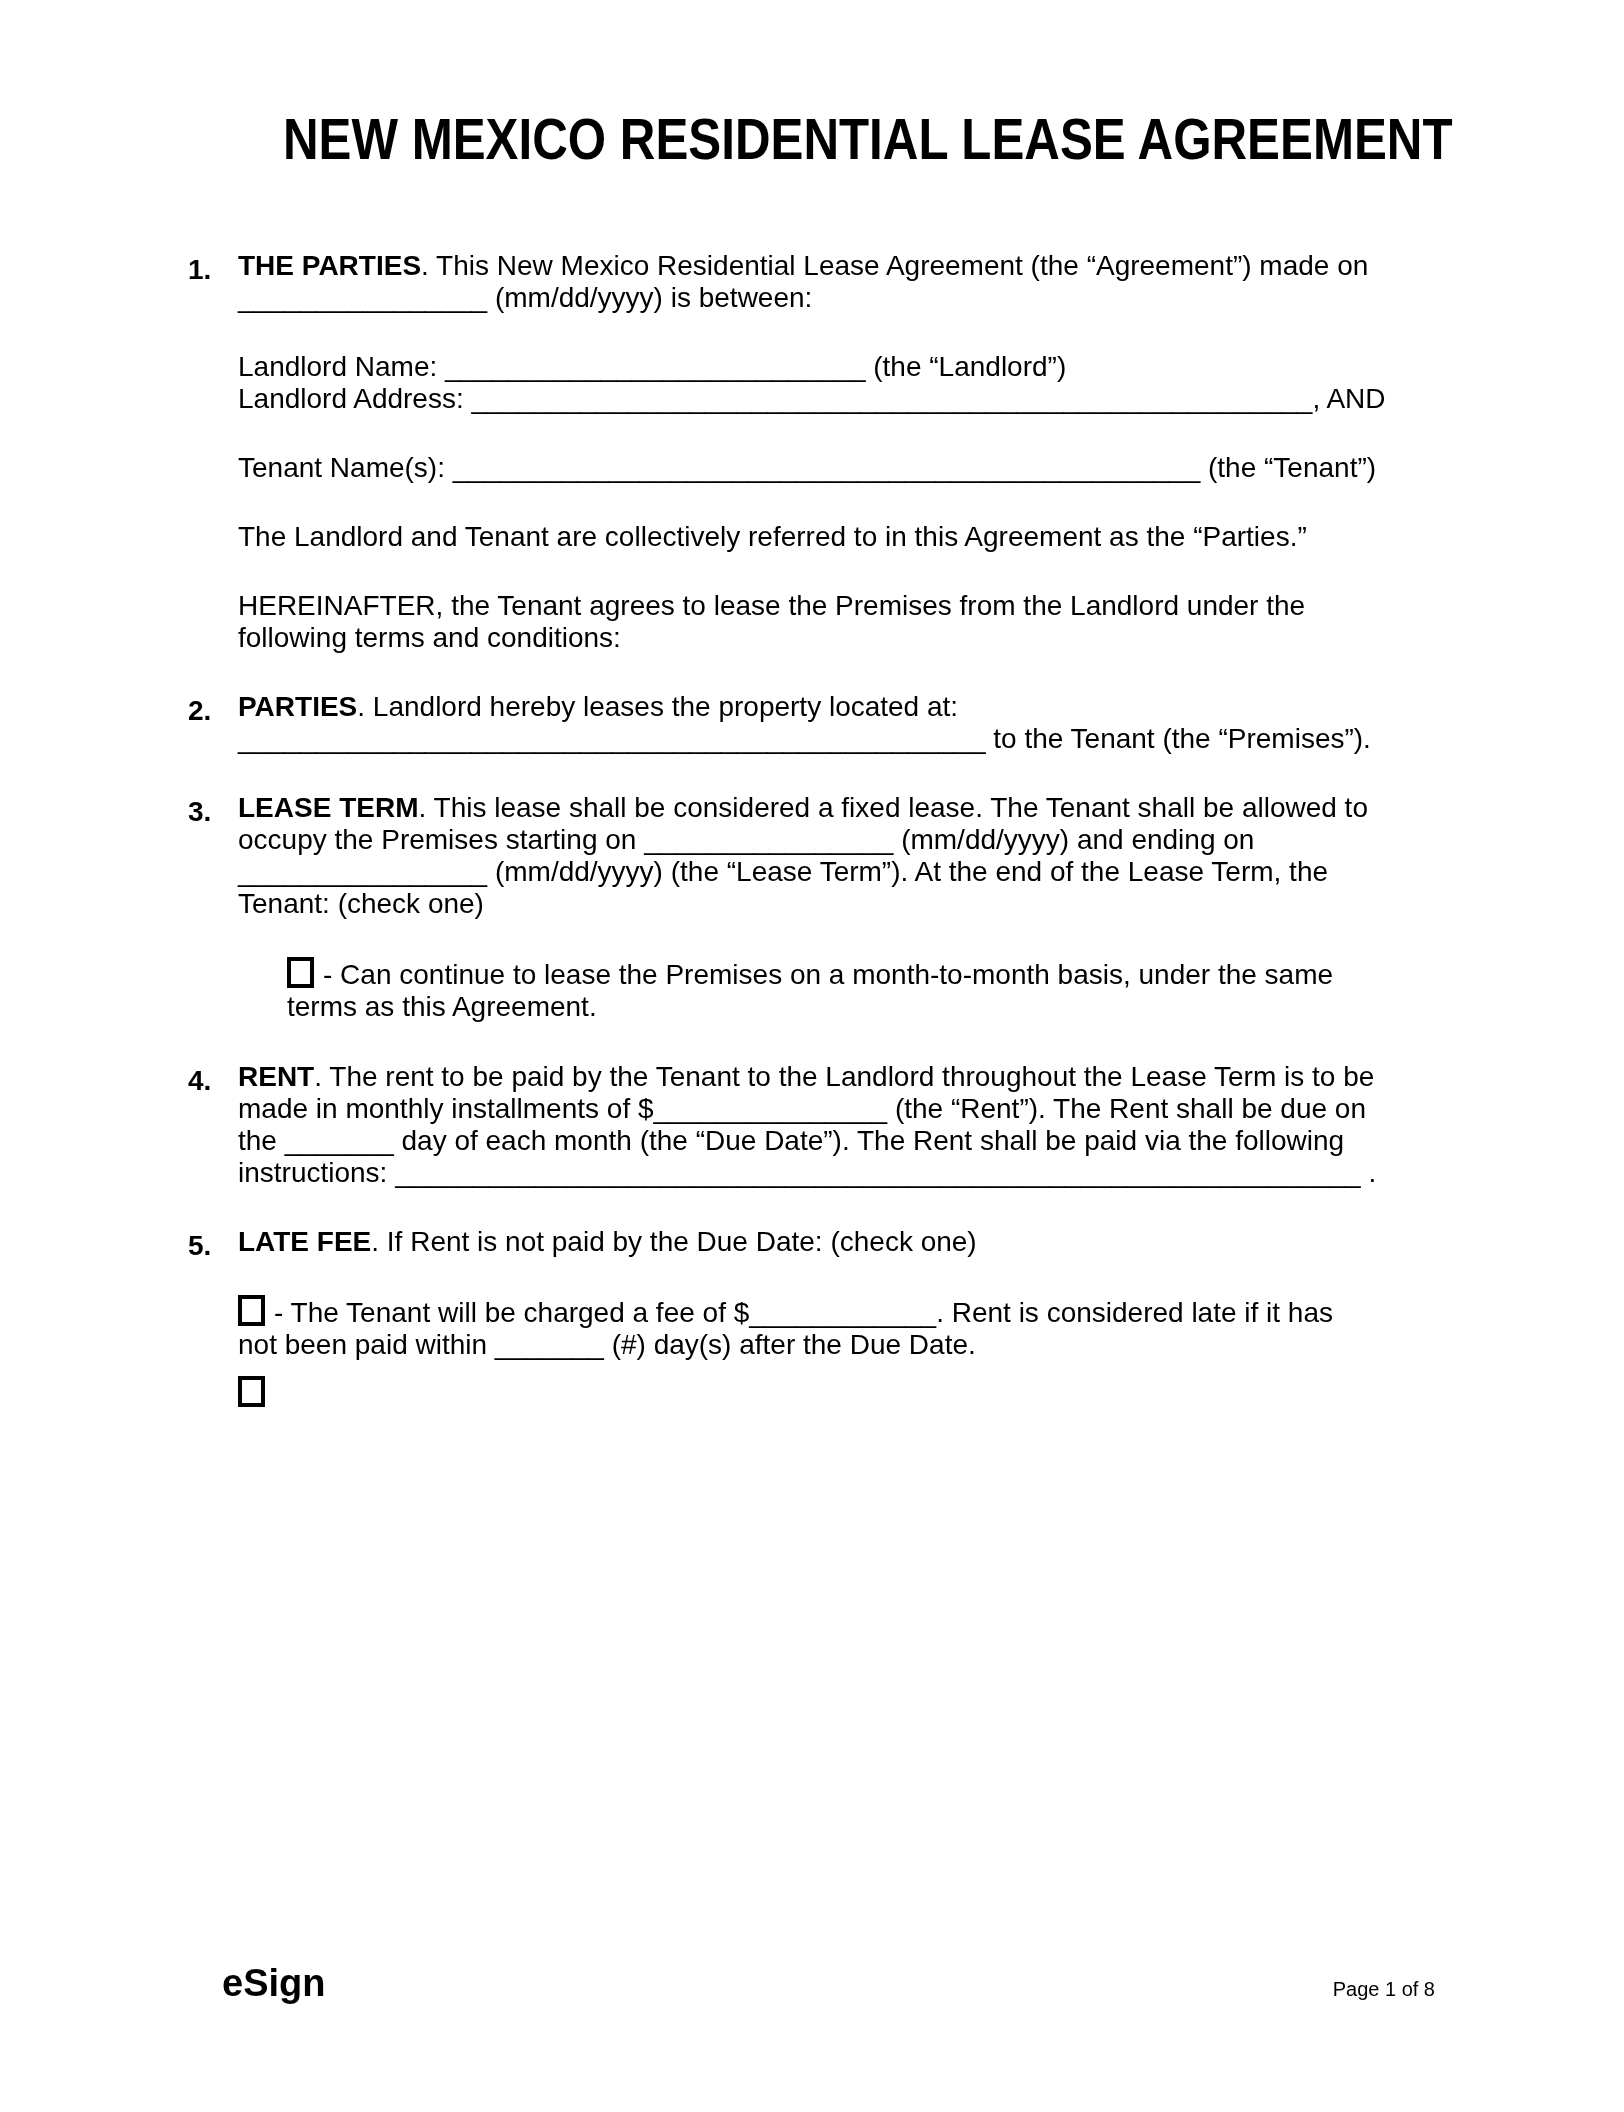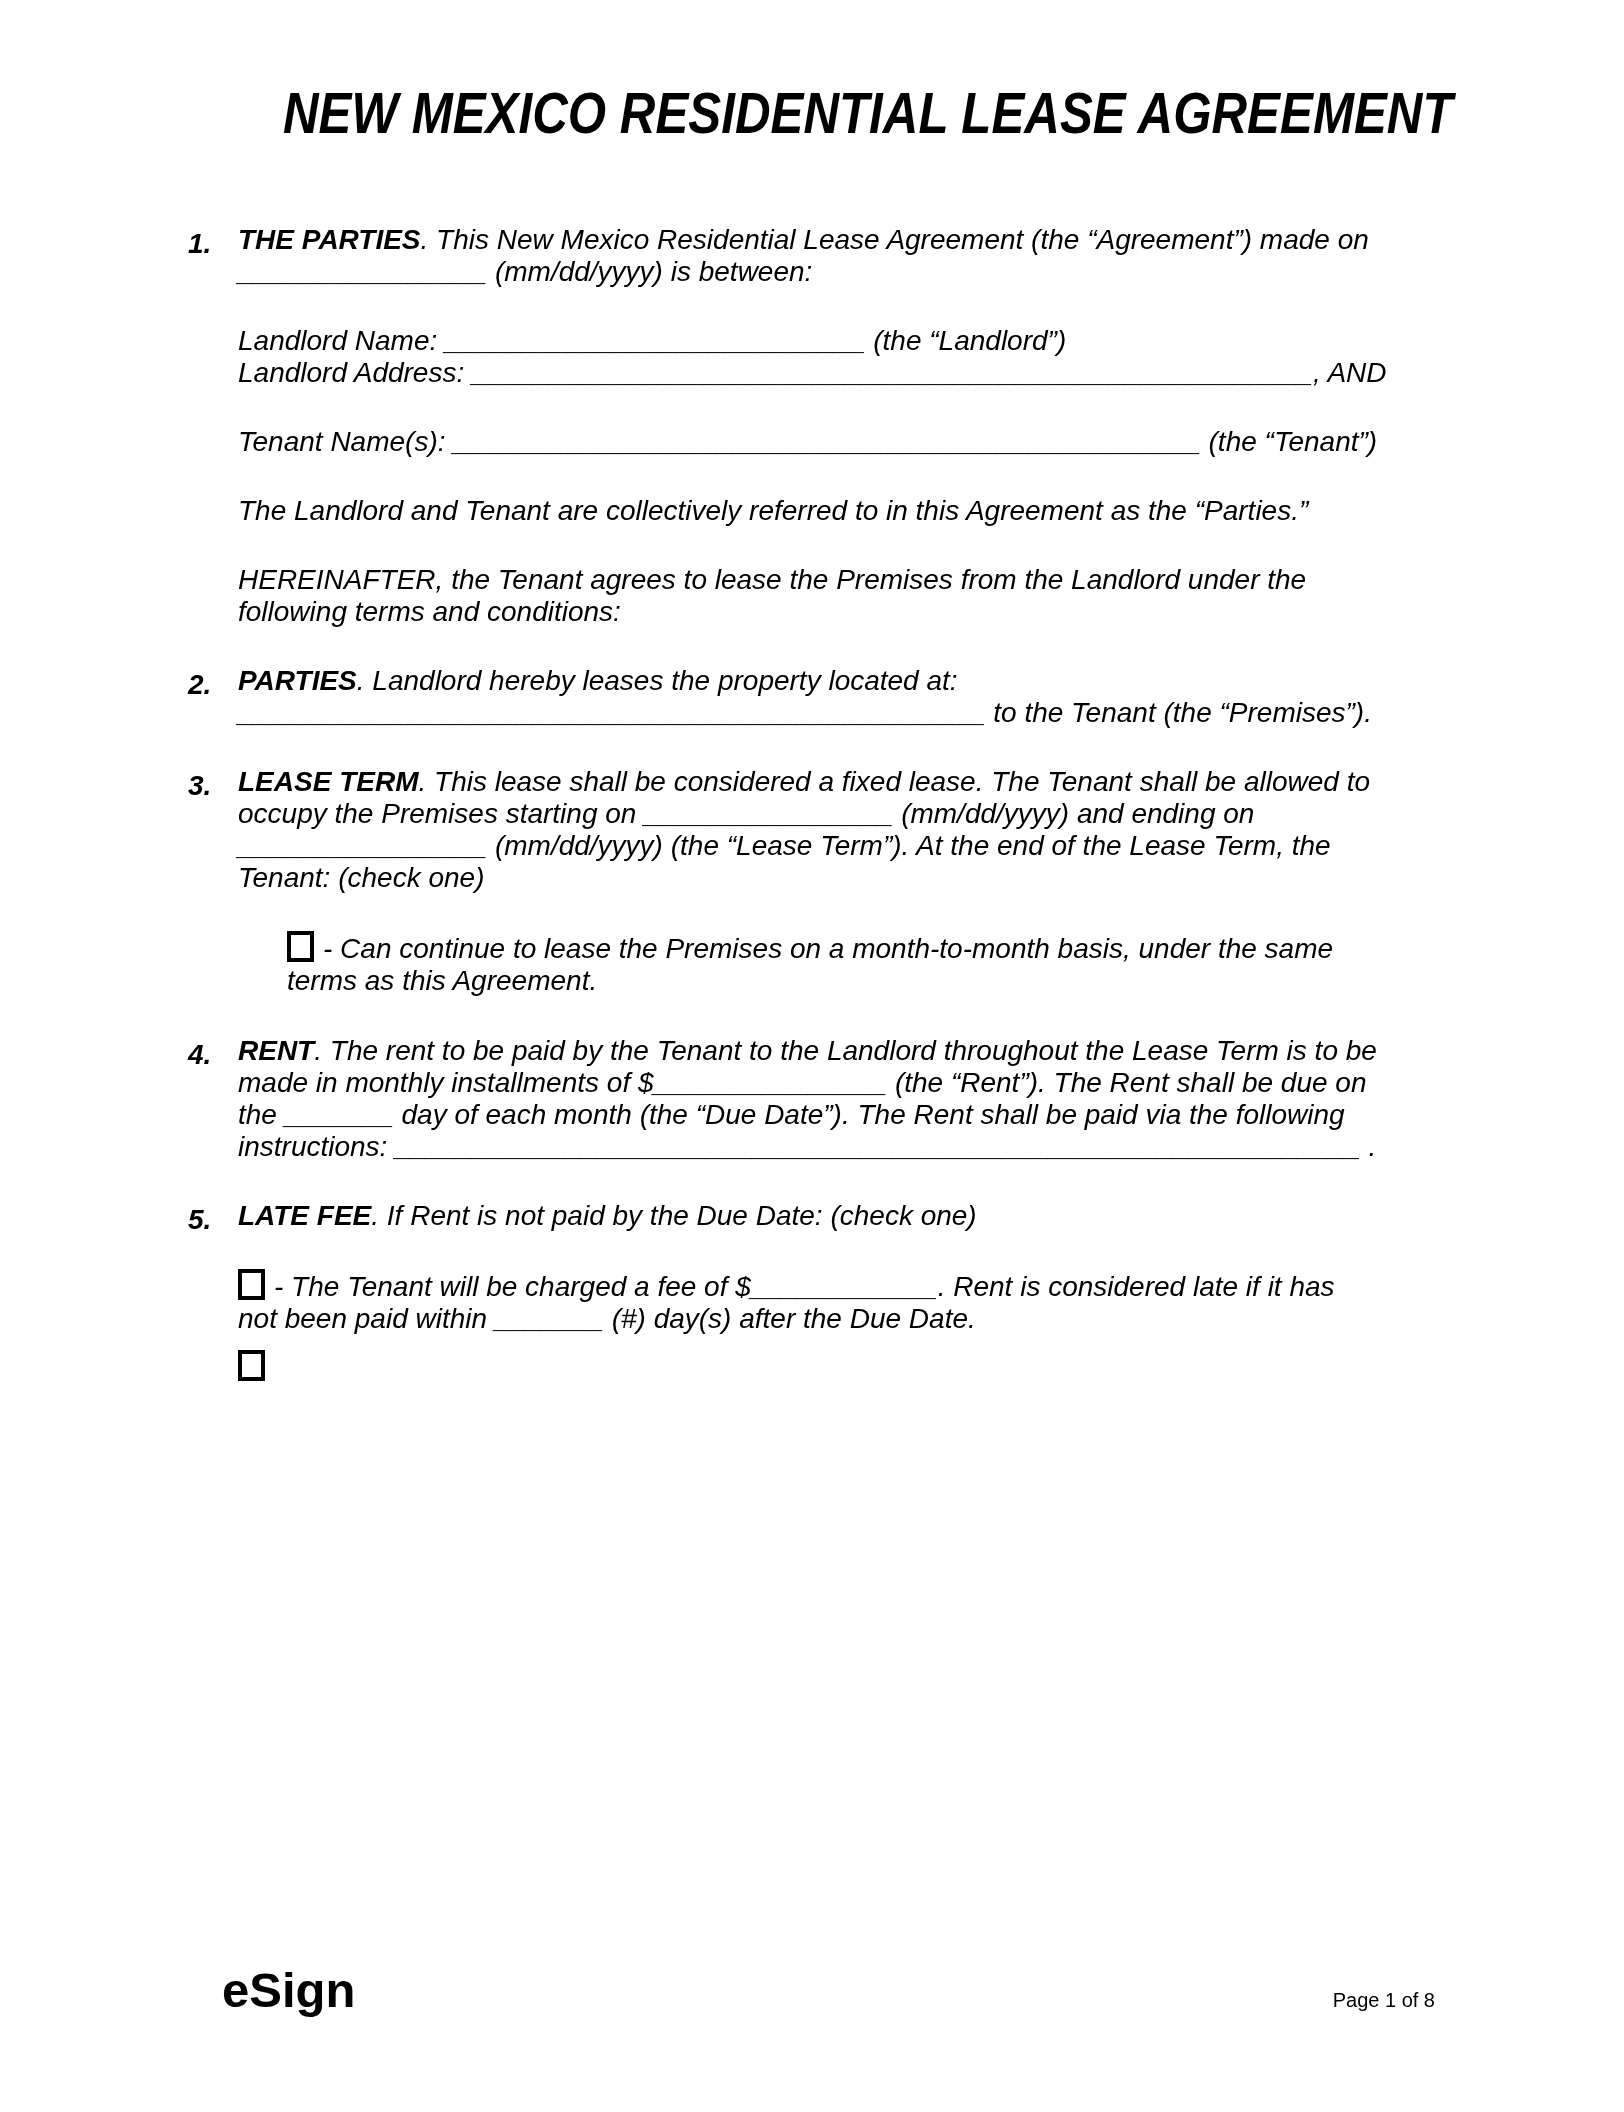--- a/index.html
+++ b/index.html
@@ -5,21 +5,21 @@
   html,body { margin:0; padding:0; background:#ffffff; }
   .page {
     position:relative;
     width:1624px; height:2112px;
     background:#ffffff;
     color:#000;
     font-family:"Liberation Sans", sans-serif;
     font-size:28px;
     overflow:hidden;
   }
-  .doc { padding:82px 170px 0 188px;font-style:italic; }
+  .doc { padding:108px 170px 0 188px; }
   .title {
     margin:0 0 80px 0;
     font-size:58px;
     line-height:62px;
     font-weight:700;
     text-align:center;
     white-space:nowrap;
     transform:scaleX(0.85);
     transform-origin:center;
   }
@@ -46,21 +46,21 @@
     vertical-align:-4px;
     background:#fff;
   }
   .footer {
     position:absolute;
     left:222px; right:189px; top:1962px;
     display:flex;
     justify-content:space-between;
     align-items:baseline;
   }
-  .brand { font-weight:700; font-size:49px; }
+  .brand { font-weight:700; font-size:38px; }
   .pagenum { font-size:20px; }
 </style>
 </head>
 <body>
 
 <div class="page">
   <div class="doc">
 
     <h1 class="title">NEW MEXICO RESIDENTIAL LEASE AGREEMENT</h1>
 

